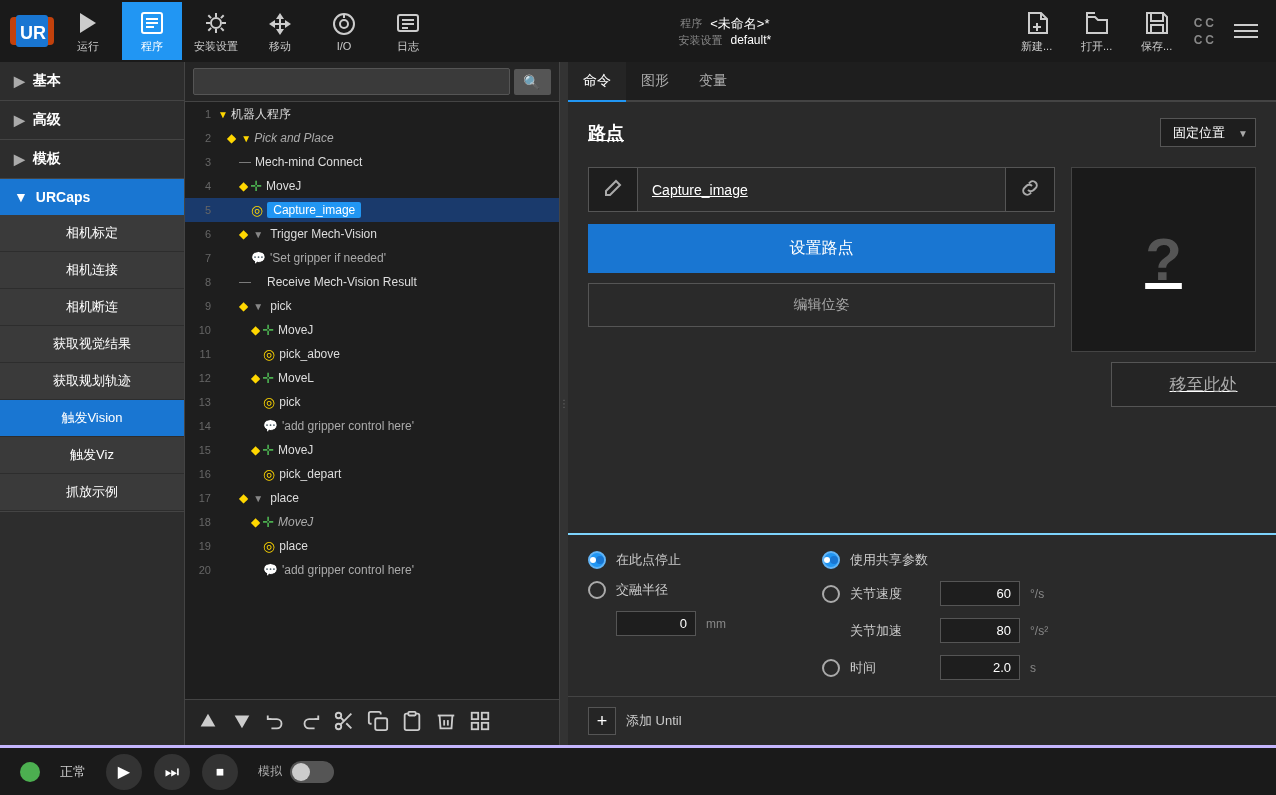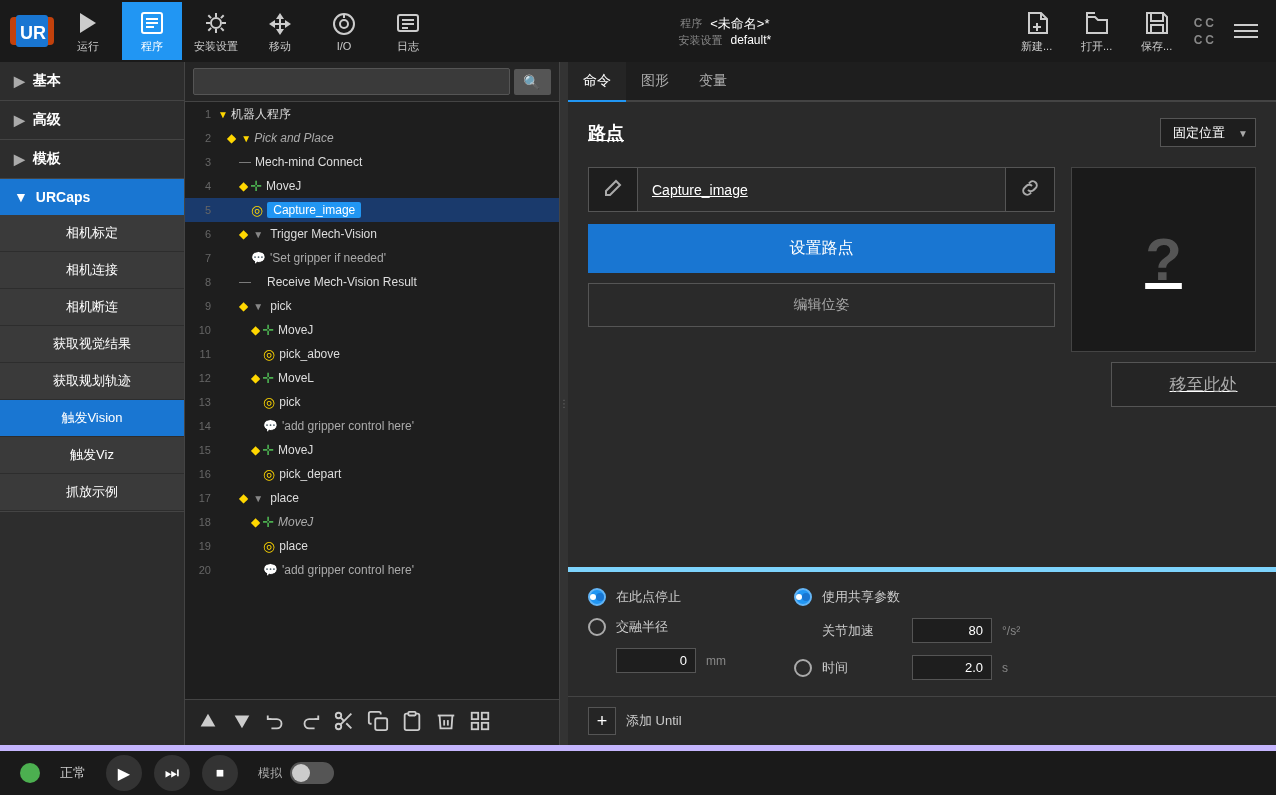--- a/index.html
+++ b/index.html
@@ -70,37 +70,37 @@
     .capture-icon { background: #1e1e1e; padding: 10px 14px; border-right: 1px solid #555; color: #aaa; }
     .capture-name { flex: 1; padding: 10px 14px; color: #fff; font-size: 14px; }
     .capture-link { background: #1e1e1e; padding: 10px 14px; border-left: 1px solid #555; color: #aaa; cursor: pointer; }
     .set-waypoint-btn { width: 100%; padding: 14px; background: #1976D2; border: none; color: #fff; font-size: 16px; cursor: pointer; margin-bottom: 10px; }
     .edit-pose-btn { width: 100%; padding: 12px; background: transparent; border: 1px solid #555; color: #aaa; font-size: 14px; cursor: pointer; }
     .waypoint-thumb { width: 185px; height: 185px; background: #1a1a1a; border: 1px solid #444; display: flex; align-items: center; justify-content: center; flex-shrink: 0; }
     .question-mark { font-size: 60px; color: #555; font-weight: bold; }
     .move-here-btn { width: 100%; padding: 10px; background: #252525; border: 1px solid #555; color: #aaa; font-size: 17px; cursor: pointer; margin-top: 10px; margin-left: 40px; }
 
     
-    .params-section { display: flex; gap: 8px; padding: 16px 20px; border-top: 5px solid #7dd3fc; flex-wrap: wrap; }
+    .params-section { display: flex; gap: 36px; padding: 16px 20px; border-top: 2px solid #7dd3fc; flex-wrap: wrap; }
     .param-col { display: flex; flex-direction: column; gap: 12px; }
     .param-row { display: flex; align-items: center; gap: 10px; }
     .radio-btn { width: 18px; height: 18px; border-radius: 50%; border: 2px solid #aaa; cursor: pointer; flex-shrink: 0; display: flex; align-items: center; justify-content: center; }
     .radio-btn.active-blue { border-color: #2196F3; }
     .radio-btn.active-blue::after { content: ''; width: 8px; height: 8px; background: #1976D2; border-radius: 50%; }
     .param-label { color: #ccc; font-size: 13px; min-width: 80px; }
     .param-input { background: #1e1e1e; border: 1px solid #555; color: #fff; padding: 4px 8px; font-size: 13px; text-align: right; width: 80px; }
     .param-unit { color: #888; font-size: 12px; }
     .blend-input { background: #1e1e1e; border: 1px solid #555; color: #fff; padding: 4px 8px; font-size: 13px; text-align: right; width: 60px; margin-left: 24px; }
 
     .add-until-row { display: flex; align-items: center; gap: 10px; padding: 10px 20px; border-top: 1px solid #444; }
     .add-btn { background: #252525; border: 1px solid #555; color: #fff; width: 28px; height: 28px; font-size: 18px; cursor: pointer; display: flex; align-items: center; justify-content: center; }
     .add-until-label { color: #ccc; font-size: 13px; }
 
     
-    .status-bar { height: 50px; background: #1a1a1a; display: flex; align-items: center; padding: 0 20px; gap: 20px; border-top: 6px solid #c4b5fd; }
+    .status-bar { height: 50px; background: #1a1a1a; display: flex; align-items: center; padding: 0 20px; gap: 20px; border-top: 3px solid #c4b5fd; }
     .status-light { width: 20px; height: 20px; border-radius: 50%; background: #4CAF50; flex-shrink: 0; }
     .status-text { color: #ccc; font-size: 13px; }
     .speed-section { display: flex; align-items: center; gap: 10px; flex: 1; justify-content: center; }
     .speed-label { color: #aaa; font-size: 12px; }
     .speed-slider { width: 180px; accent-color: #2196F3; }
     .speed-pct { color: #fff; font-size: 13px; min-width: 40px; }
     .playback-btns { display: flex; gap: 12px; align-items: center; }
     .play-btn { width: 36px; height: 36px; border-radius: 50%; background: #333; border: none; color: #fff; cursor: pointer; display: flex; align-items: center; justify-content: center; font-size: 16px; }
     .sim-toggle { display: flex; align-items: center; gap: 8px; color: #aaa; font-size: 12px; }
     .toggle-switch { width: 44px; height: 22px; background: #555; border-radius: 11px; position: relative; cursor: pointer; }
@@ -554,20 +554,26 @@
       </div>
 
       <div class="param-col" style="margin-left:60px;">
         <div class="param-row">
           <div class="radio-btn active-blue" style="border-color:#64B5F6;background:#2196F3;">
             <div style="width:6px;height:6px;background:#fff;border-radius:50%;"></div>
           </div>
           <span class="param-label">使用共享参数</span>
         </div>
         <div class="param-row">
+          <div class="radio-btn"></div>
+          <span class="param-label">关节速度</span>
+          <input type="text" class="param-input" value="60" style="">
+          <span class="param-unit">°/s</span>
+        </div>
+        <div class="param-row">
           <div class="radio-btn" style="opacity:0;"></div>
           <span class="param-label">关节加速</span>
           <input type="text" class="param-input" value="80" style="">
           <span class="param-unit">°/s²</span>
         </div>
         <div class="param-row">
           <div class="radio-btn"></div>
           <span class="param-label">时间</span>
           <input type="text" class="param-input" value="2.0" style="">
           <span class="param-unit">s</span>

